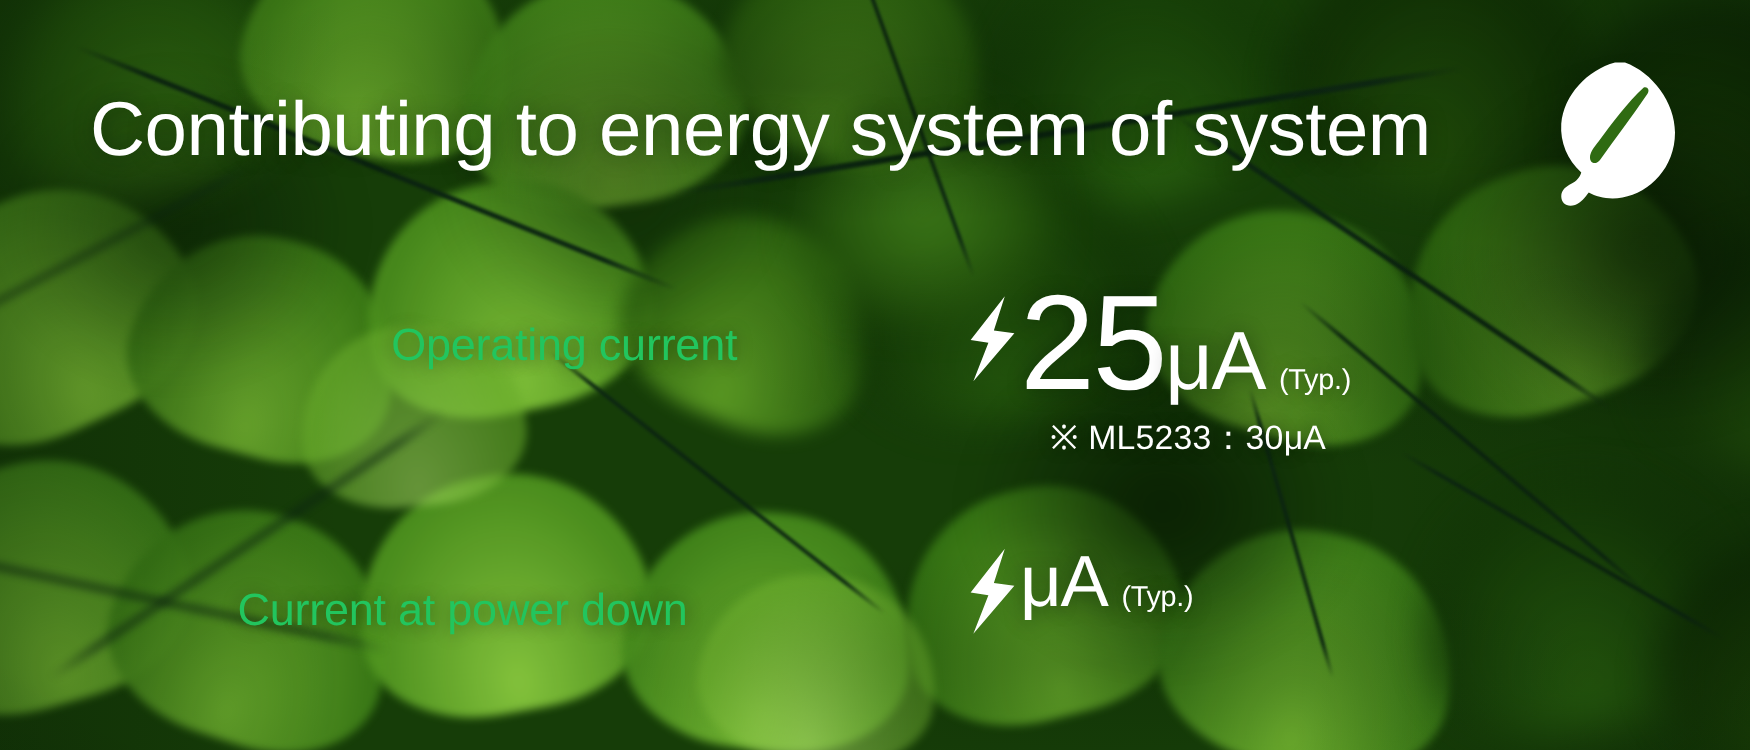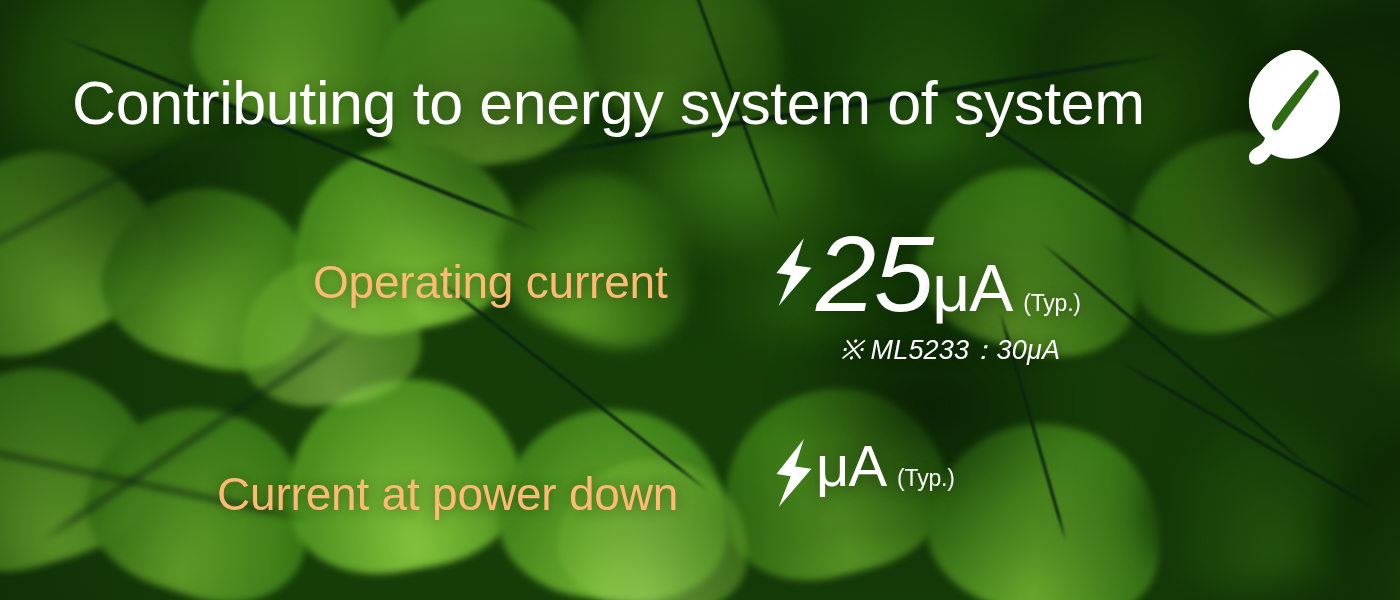--- a/index.html
+++ b/index.html
@@ -84,62 +84,61 @@
 
   .leaf-icon{
     position:absolute;
     left:1244px; top:48px;
     width:100px; height:120px;
   }
 
   .row{ position:absolute; }
   .row-label{
     position:absolute;
-    font-size:46px;
+    font-size:36px;
     font-weight:400;
-    color:#fdba74;
+    color:#22c55e;
     white-space:nowrap;
     letter-spacing:-.2px;
     text-shadow:0 1px 14px rgba(0,20,0,.42);
   }
   .row-value{
     position:absolute;
     display:flex;
     align-items:baseline;
     white-space:nowrap;
     color:#ffffff;
     text-shadow:0 1px 16px rgba(0,20,0,.40);
   }
   .bolt{ align-self:center; }
 
-  .num{ font-size:108px; line-height:.96; font-weight:400; letter-spacing:-2px;font-style:italic; }
+  .num{ font-size:108px; line-height:.96; font-weight:400; letter-spacing:-2px; }
   .unit{ font-size:66px; line-height:.96; font-weight:400; letter-spacing:-1px;text-align:center; }
   .typ{ font-size:23px; line-height:1; font-weight:400; margin-left:11px; letter-spacing:-.2px; }
 
   .num-sm{ font-size:104px; }
   .unit-sm{ font-size:58px; }
 
   .note{
     position:absolute;
     font-size:27px;
     font-weight:400;
     color:#ffffff;
     white-space:nowrap;
     letter-spacing:.2px;
     text-shadow:0 1px 12px rgba(0,20,0,.45);
-    font-style:italic;
   }
 
   
   #row-operating .row-label{ left:313px; top:255px; }
   #row-operating .row-value{ left:772px; top:222px; }
   #row-operating .note    { left:840px; top:330px; }
 
   
-  #row-powerdown .row-label{ left:190px; top:467px;margin-left:27px; }
+  #row-powerdown .row-label{ left:190px; top:467px; }
   #row-powerdown .row-value{ left:772px; top:438px; }
 </style>
 </head>
 <body>
 
 <div class="banner">
 
   <div class="bg-layer">
     <div class="bg-base"></div>
 

